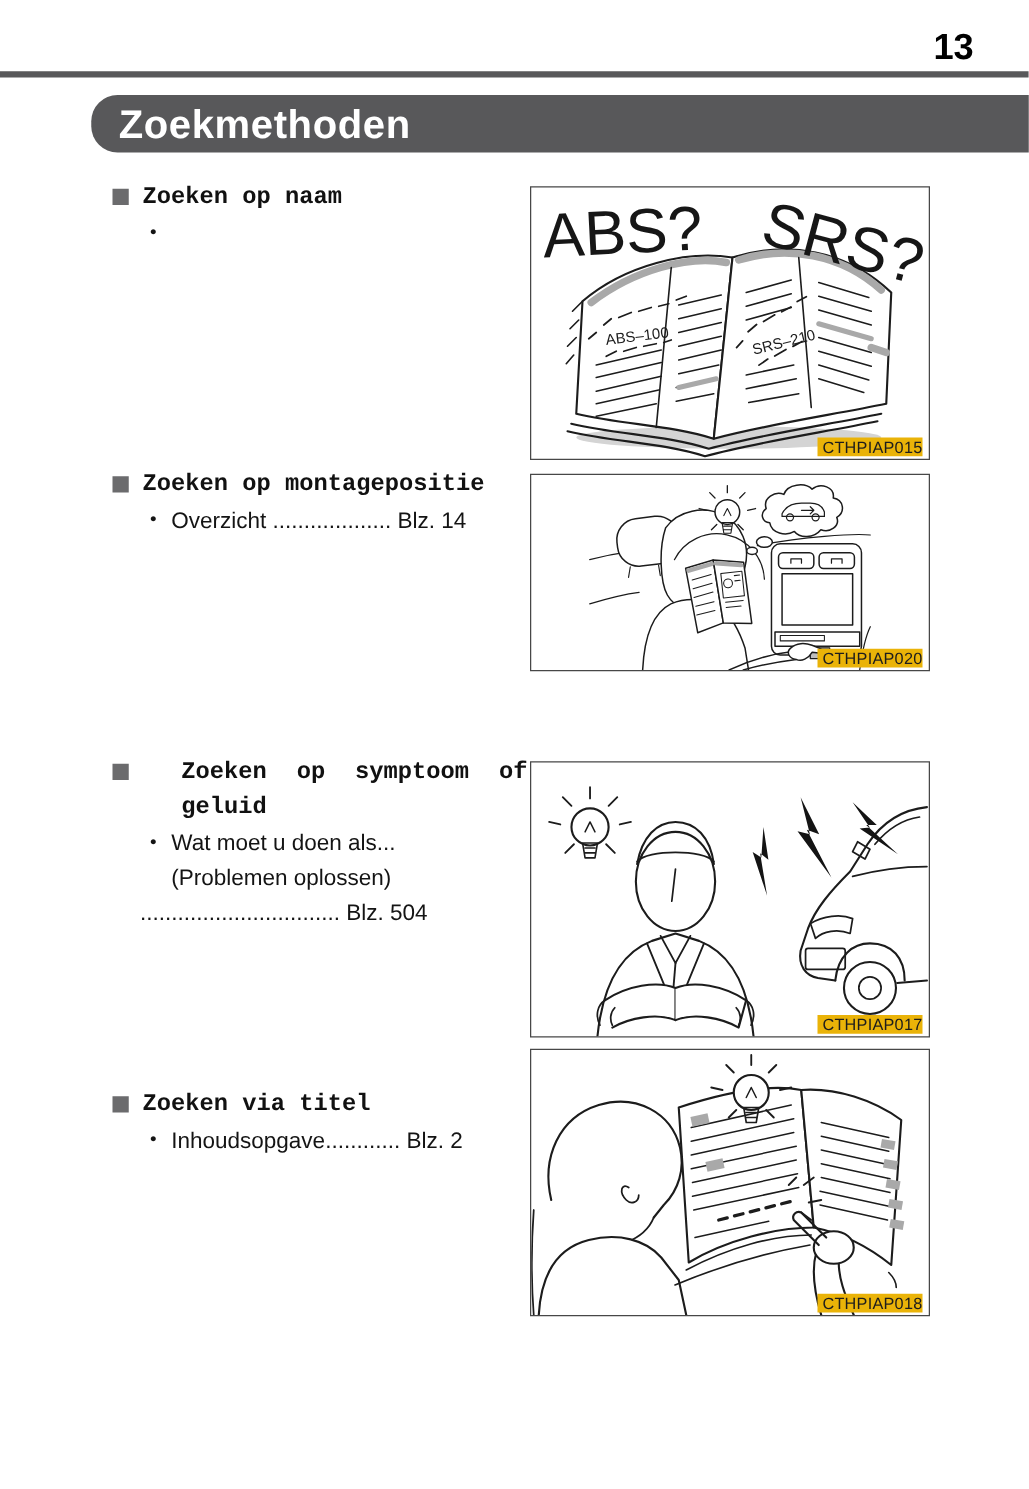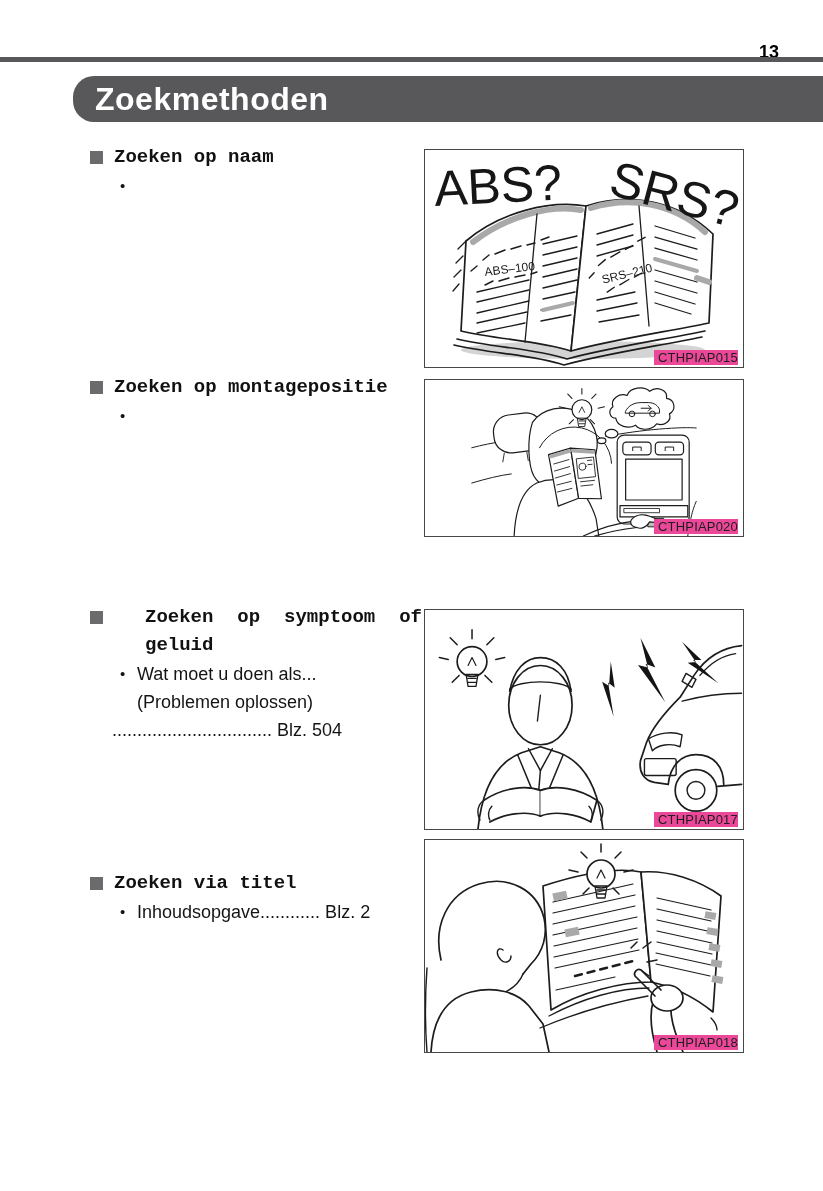--- a/index.html
+++ b/index.html
@@ -5,21 +5,21 @@
   :root { --accent:#58585a; --ink:#141414; --gray-line:#a9a9a9; }
   * { margin:0; padding:0; box-sizing:border-box; }
   body { background:#fff; }
   .page {
     position:relative; width:823px; height:1191px; background:#fff;
     font-family:"Liberation Sans","DejaVu Sans",sans-serif; color:var(--ink);
     overflow:hidden;
   }
   .page-num {
     position:absolute; top:22px; right:44px;
-    font-size:18px; font-weight:bold; color:#000;margin-top:20px;
+    font-size:29px; font-weight:bold; color:#000;
   }
   .top-rule {
     position:absolute; top:57px; left:0; width:823px; height:5px;
     background:var(--accent);
   }
   .banner {
     position:absolute; top:76px; left:73px; width:794px; height:46px;
     background:var(--accent); color:#fff;
     font-size:32px; font-weight:bold; line-height:46px;
     padding-left:22px; letter-spacing:0.5px;border-radius:21px;
@@ -38,21 +38,21 @@
   .item .mk { flex:none; width:17px; margin-left:32px; font-size:15px; }
   .item.cont .mk { visibility:hidden; }
   .item.dots-line .mk { margin-left:7px; }
   .figure {
     position:absolute; left:424px; width:320px; background:#fff;
     border:1px solid #474747;
   }
   .figure svg { display:block; width:100%; height:100%; }
   .fig-caption {
     position:absolute; right:5px; bottom:2px; font-size:13px; color:#1d1d1d;
-    background:#ec4899; padding-left:4px; letter-spacing:0.2px;
+    background:#eab308; padding-left:4px; letter-spacing:0.2px;
   }
   .f1 { top:149px; height:219px; }
   .f2 { top:379px; height:158px; }
   .f3 { top:609px; height:221px; }
   .f4 { top:839px; height:214px; }
   .s1 { top:143px; }
   .s2 { top:373px; }
   .s3 { top:603px; }
   .s4 { top:833px;margin-top:36px; }
   text.big-label { font-family:"Liberation Sans","DejaVu Sans",sans-serif; }
@@ -79,20 +79,21 @@
   </div>
 
   <div class="section s2">
     <div class="sec-head">
       <span class="sq"></span>
       <span class="sec-head-text">Zoeken op montagepositie</span>
     </div>
     <div class="items">
       <div class="item">
         <span class="mk">•</span>
+        <span>Overzicht ................... Blz. 14</span>
       </div>
     </div>
   </div>
 
   <div class="section s3">
     <div class="sec-head">
       <span class="sq"></span>
       <span class="sec-head-text justify">Zoeken op symptoom of geluid</span>
     </div>
     <div class="items">

